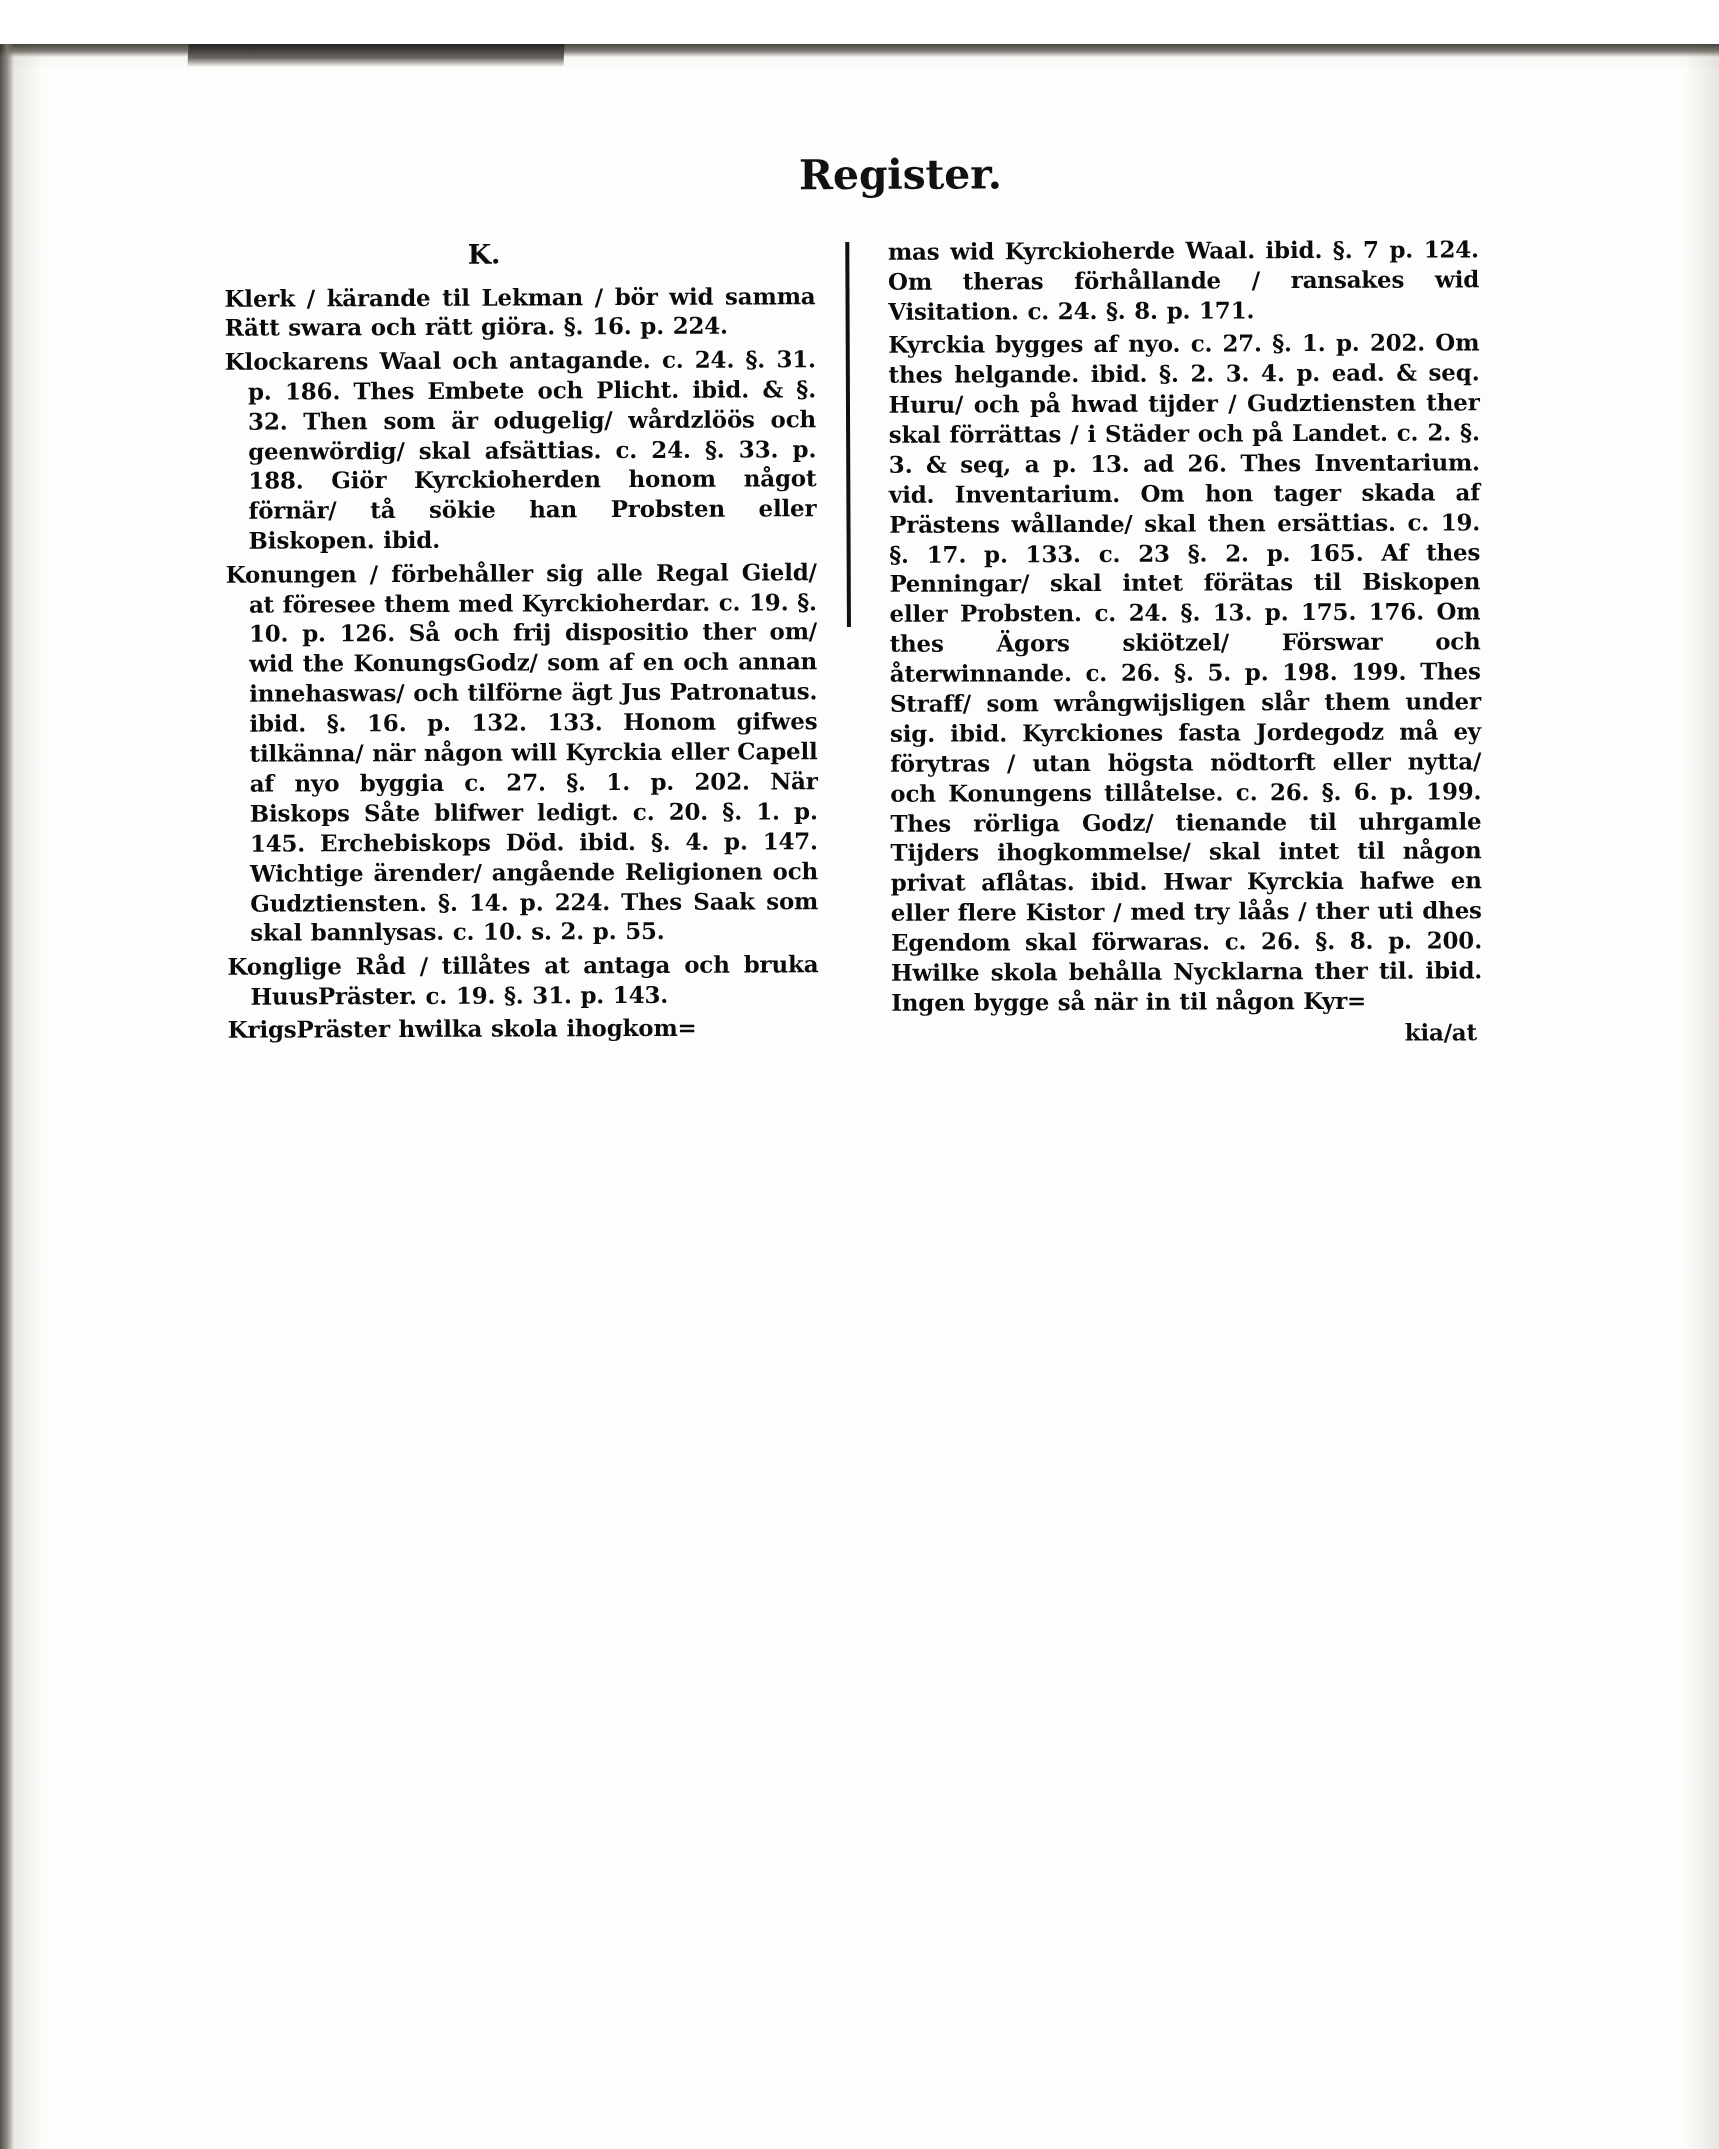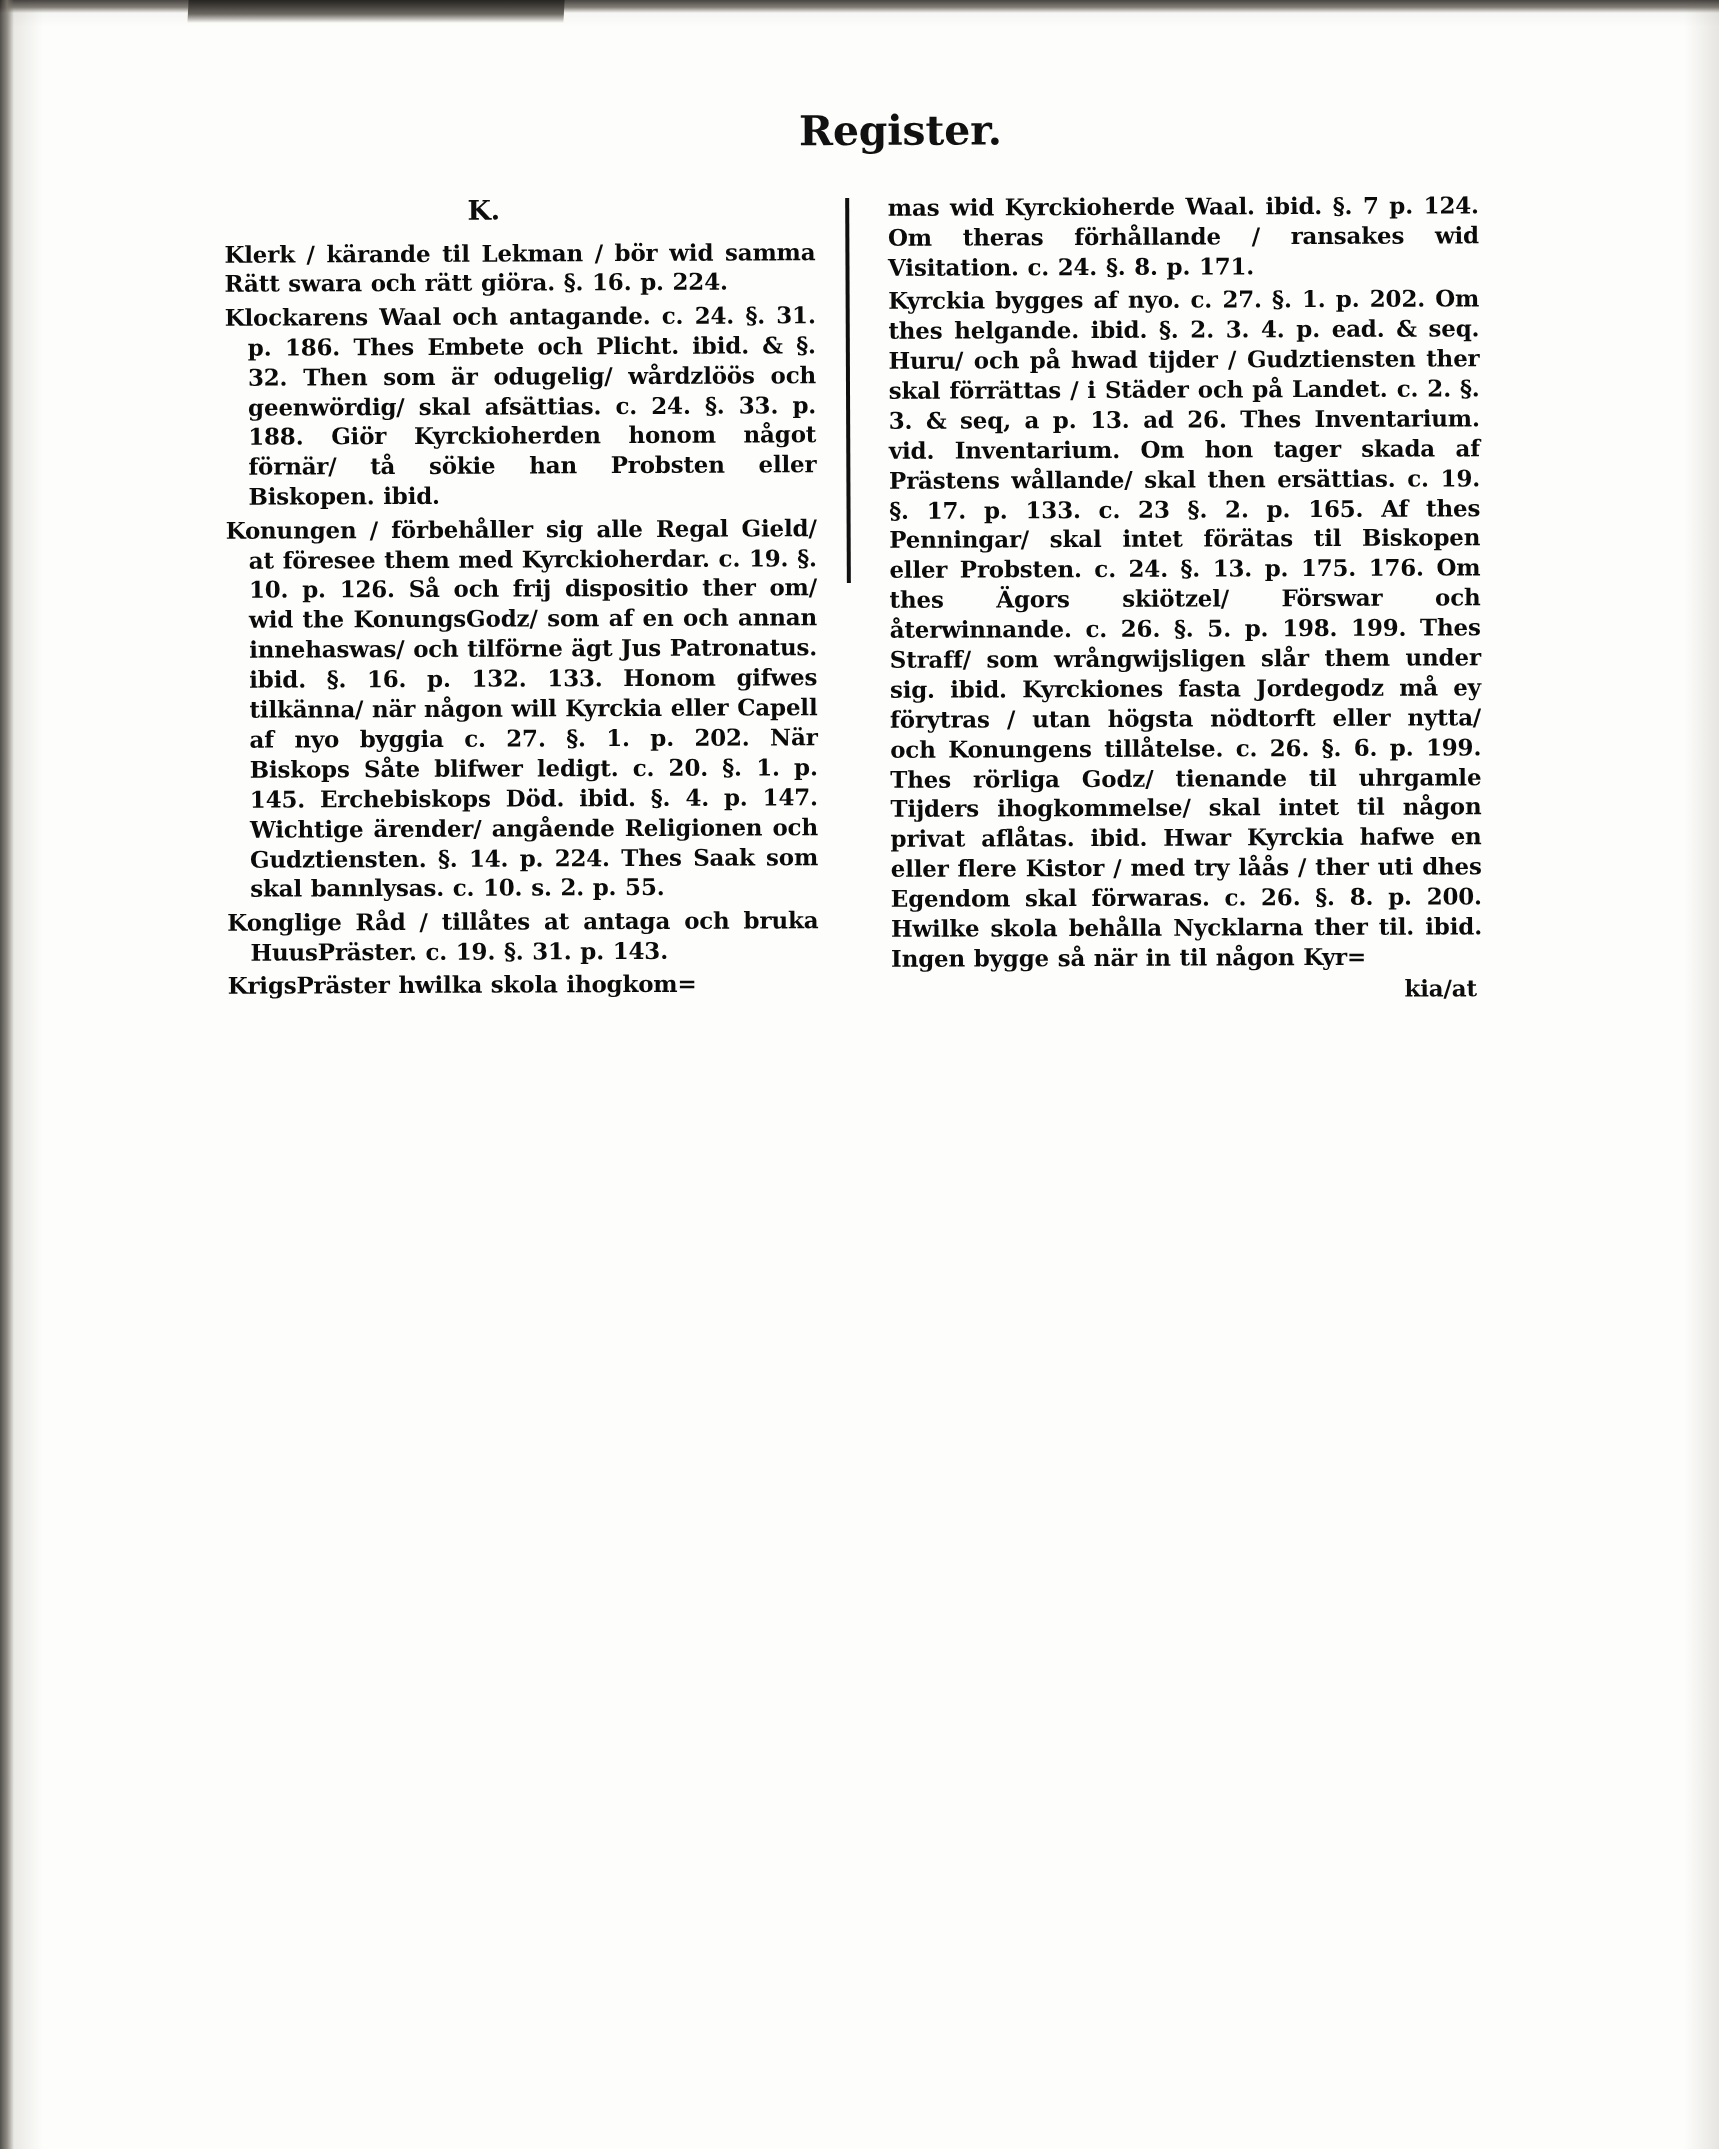--- a/index.html
+++ b/index.html
@@ -13,20 +13,21 @@
     position: relative;
     overflow: hidden;
     font-family: "DejaVu Serif", serif;
   }
 
   
   #page {
     position: absolute;
     inset: 0;
     background: #fdfdfb;
+    margin-top: 44px;
   }
   
   #page::before {
     content: "";
     position: absolute;
     inset: 0;
     background:
       linear-gradient(90deg, rgba(120,115,105,0.22) 0px, rgba(255,255,255,0) 43px),
       linear-gradient(270deg, rgba(120,115,105,0.18) 0px, rgba(255,255,255,0) 36px),
       linear-gradient(180deg, rgba(120,115,105,0.10) 0px, rgba(255,255,255,0) 27px);

